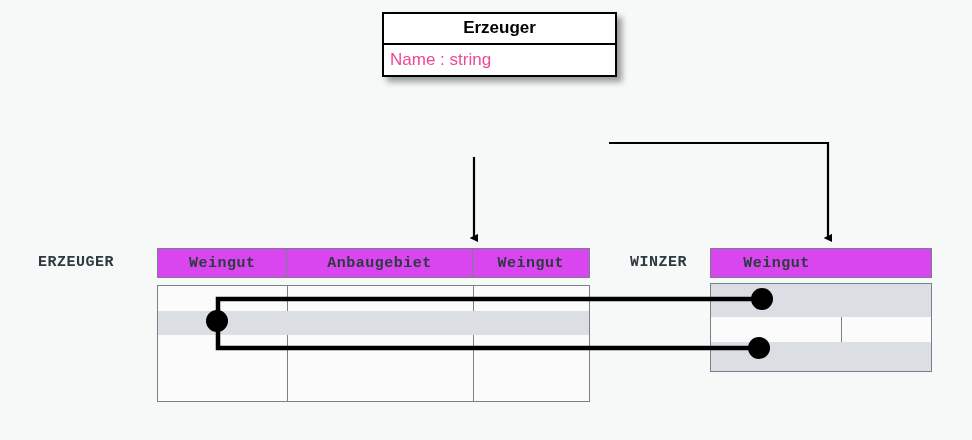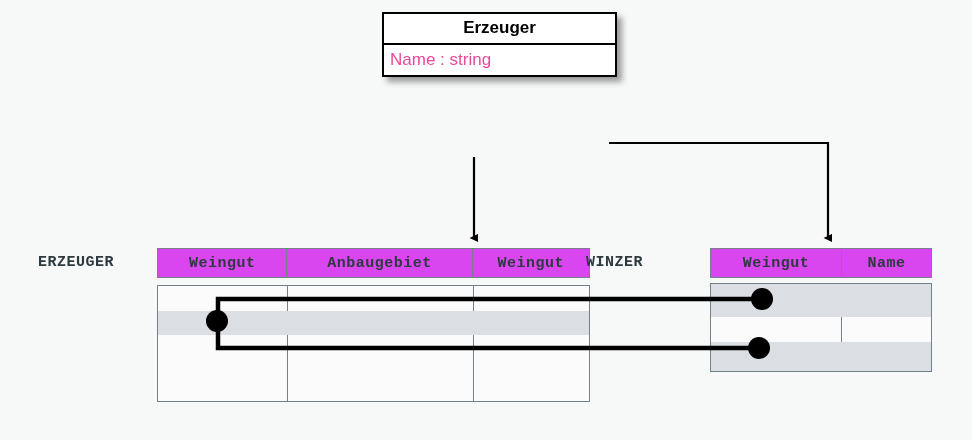--- a/index.html
+++ b/index.html
@@ -136,25 +136,24 @@
 
   <div class="tbl-body" style="left:157px; top:285px; width:433px; height:117px;">
     <div class="vline" style="left:129px;"></div>
     <div class="vline" style="left:315px;"></div>
     <div class="row" style="height:25px;"></div>
     <div class="row hl" style="height:24px;"></div>
     <div class="row" style="height:33px;"></div>
     <div class="row" style="height:33px;"></div>
   </div>
 
-  <div class="rel-label" style="left:586px; top:254px;">WINZER</div>
+  <div class="rel-label" style="left:630px; top:254px;">WINZER</div>
 
   <div class="tbl-header" style="left:710px; top:248px; width:222px;">
     <div class="cell" style="width:131px;">Weingut</div>
-    <div class="cell" style="width:89px;">Name</div>
   </div>
 
   <div class="tbl-body" style="left:710px; top:283px; width:222px; height:89px;">
     <div class="vline" style="left:130px;"></div>
     <div class="row hl" style="height:33px;"></div>
     <div class="row" style="height:25px;"></div>
     <div class="row hl" style="height:29px;"></div>
   </div>
 
   <svg id="links" viewBox="0 0 972 440" xmlns="http://www.w3.org/2000/svg">

